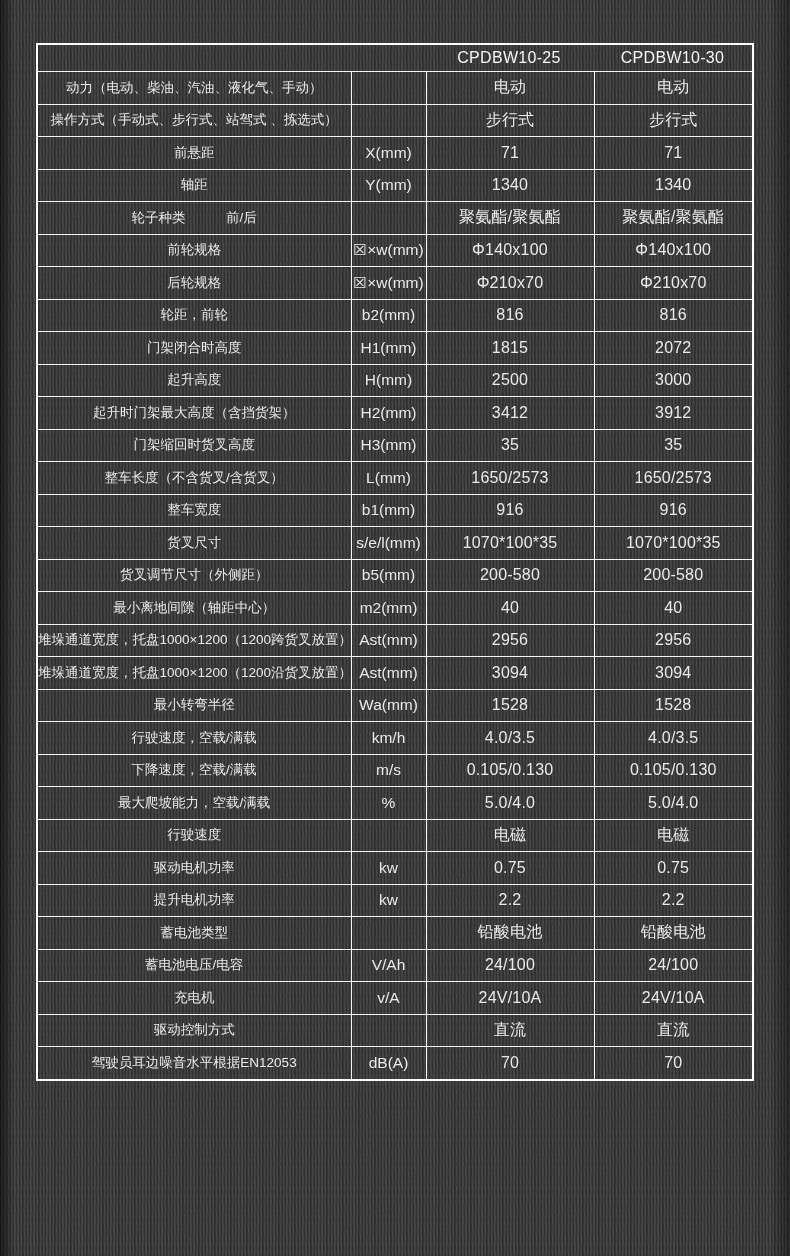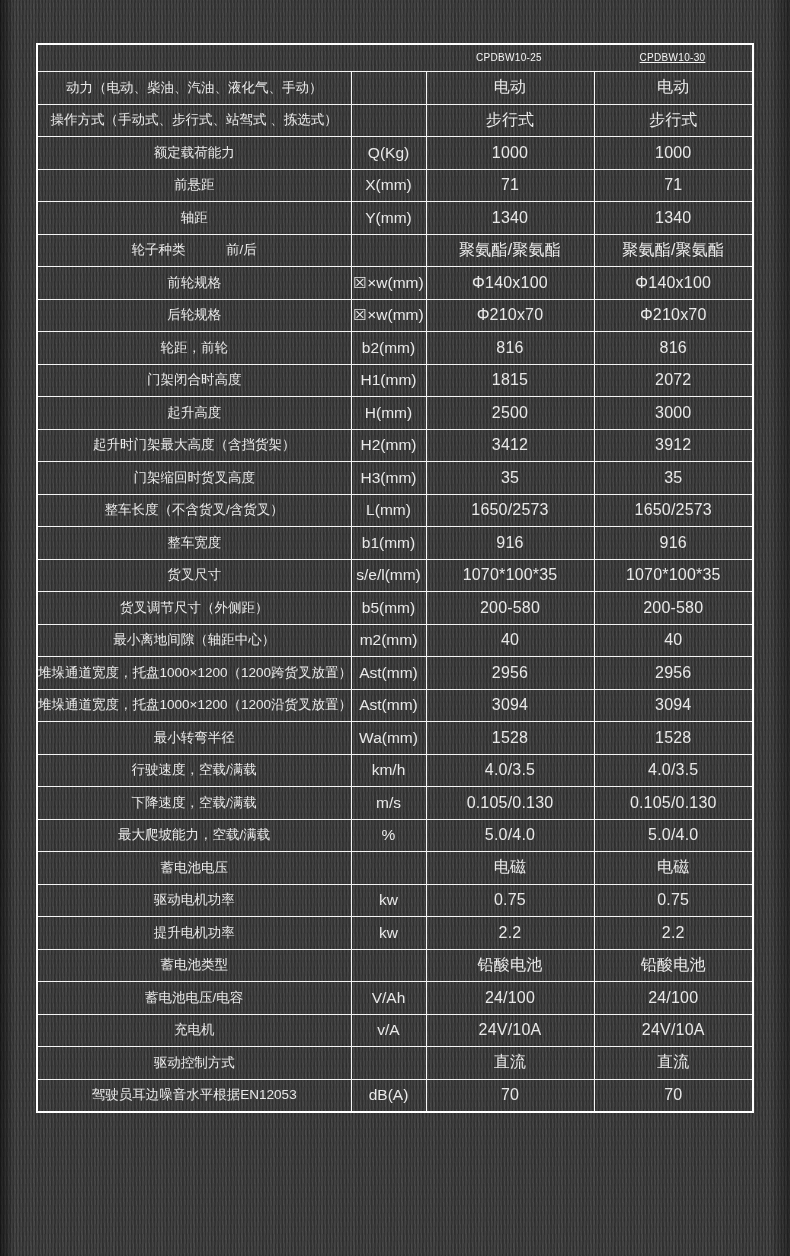--- a/index.html
+++ b/index.html
@@ -52,26 +52,26 @@
     border: none;
     height: 26px;
     position: relative;
   }
   thead .model {
     position: absolute;
     top: 0;
     height: 26px;
     line-height: 26px;
     text-align: center;
-    font-size: 10px;
+    font-size: 16px;
     color: #f5f5f5;
     letter-spacing: 0.3px;
   }
   thead .model1 { left: 387px; width: 168px; }
-  thead .model2 { left: 555px; width: 159px; text-decoration: underline; }
+  thead .model2 { left: 555px; width: 159px; }
   tbody td { height: 31.5px; }
   td.col-label {
     text-align: center;
     padding-left: 10px;
     font-size: 13.5px;
     white-space: nowrap;
     overflow: hidden;
     color: #e6e6e6;
   }
   td.col-unit {
@@ -117,26 +117,20 @@
           <td class="col-value">电动</td>
           <td class="col-value">电动</td>
         </tr>
         <tr>
           <td class="col-label">操作方式（手动式、步行式、站驾式 、拣选式）</td>
           <td class="col-unit"></td>
           <td class="col-value">步行式</td>
           <td class="col-value">步行式</td>
         </tr>
         <tr>
-          <td class="col-label">额定载荷能力</td>
-          <td class="col-unit">Q(Kg)</td>
-          <td class="col-value">1000</td>
-          <td class="col-value">1000</td>
-        </tr>
-        <tr>
           <td class="col-label">前悬距</td>
           <td class="col-unit">X(mm)</td>
           <td class="col-value">71</td>
           <td class="col-value">71</td>
         </tr>
         <tr>
           <td class="col-label">轴距</td>
           <td class="col-unit">Y(mm)</td>
           <td class="col-value">1340</td>
           <td class="col-value">1340</td>
@@ -249,21 +243,21 @@
           <td class="col-value">0.105/0.130</td>
           <td class="col-value">0.105/0.130</td>
         </tr>
         <tr>
           <td class="col-label">最大爬坡能力，空载/满载</td>
           <td class="col-unit">%</td>
           <td class="col-value">5.0/4.0</td>
           <td class="col-value">5.0/4.0</td>
         </tr>
         <tr>
-          <td class="col-label">蓄电池电压</td>
+          <td class="col-label">行驶速度</td>
           <td class="col-unit"></td>
           <td class="col-value">电磁</td>
           <td class="col-value">电磁</td>
         </tr>
         <tr>
           <td class="col-label">驱动电机功率</td>
           <td class="col-unit">kw</td>
           <td class="col-value">0.75</td>
           <td class="col-value">0.75</td>
         </tr>

